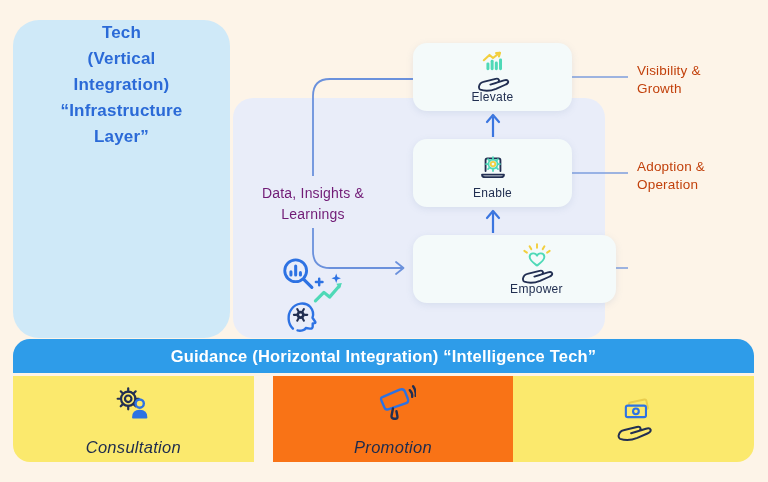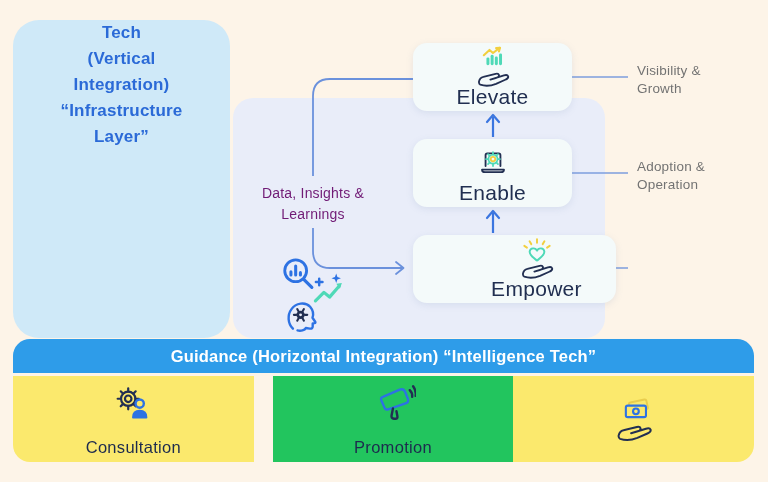--- a/index.html
+++ b/index.html
@@ -24,26 +24,26 @@
   
   .overlay { position:absolute; left:0; top:0; width:768px; height:482px; pointer-events:none; }
   
   .stage {
     position:absolute; left:413px; width:159px; height:68px;
     background:#f4fafa; border-radius:14px;
     box-shadow:0 2px 7px rgba(120,140,180,.16);
     display:flex; flex-direction:column; align-items:center; justify-content:center;
   }
   .stage svg { height:42px; width:42px; margin-top:1px; }
-  .stage-label { font-size:21px; font-weight:500; color:#212f51; margin-top:-3px; letter-spacing:.3px; }
+  .stage-label { font-size:12px; font-weight:500; color:#212f51; margin-top:-3px; letter-spacing:.3px; }
   #stage-elevate { top:43px; }
   #stage-enable  { top:139px; }
   #stage-empower { top:235px;padding-left:44px; }
   
-  .outcome { position:absolute; left:637px; font-size:13.5px; line-height:17.5px; font-weight:500; color:#737373; letter-spacing:.2px; }
+  .outcome { position:absolute; left:637px; font-size:13.5px; line-height:17.5px; font-weight:500; color:#c2410c; letter-spacing:.2px; }
   #outcome-elevate { top:62px; } #outcome-enable { top:158px; } #outcome-empower { top:252px; }
   
   .input-label {
     position:absolute; left:233px; top:183px; width:160px; text-align:center;
     font-size:14px; line-height:20.5px; font-weight:500; color:#701a75; letter-spacing:.2px;
   }
   
   .icon-abs { position:absolute; }
   #icon-magnifier { left:280px; top:256px; width:38px; height:38px; }
   #icon-trend     { left:312px; top:273px; width:38px; height:34px; }
@@ -53,23 +53,23 @@
     position:absolute; left:13px; top:339px; width:741px; height:123px;
     border-radius:17px; overflow:hidden; display:flex; flex-direction:column;
   }
   .guidance-bar {
     height:34px; background:#2e9ce9; color:#ffffff;
     display:flex; align-items:center; justify-content:center;
     font-weight:bold; font-size:16.5px; letter-spacing:.2px;
   }
   .bar-divider { height:3px; background:#fdf4e8; }
   .pillar-row { display:flex; flex:1; }
-  .pillar { flex:1; display:flex; flex-direction:column; align-items:center; justify-content:center; gap:10px; }
+  .pillar { flex:1; display:flex; flex-direction:column; align-items:center; justify-content:center; gap:10px;font-style:italic; }
   .pillar.bright { background:#fbe96d; }
-  .pillar.pale   { background:#22c55e;margin-left:19px; }
+  .pillar.pale   { background:#f97316;margin-left:19px; }
   .pillar svg { height:46px; width:46px; }
   .pillar-label { font-size:16.5px; font-weight:500; color:#1d2b4e; letter-spacing:.3px; }
 </style>
 </head>
 <body>
 
 <svg width="0" height="0" style="position:absolute">
   <defs>
     <path id="hand-shape" d="M8 39.6 Q7.6 42.4 9.5 43.2 Q18 46 27.5 42.2 L38 37.6 Q42 35.8 41.3 33.6 Q40.5 31.4 36.5 32.6 L21 37.4 L28 35.4 Q31.3 34.4 30.8 32.2 Q30.2 30 27 30.8 L13 34.2 Q9 35 8 39.6 Z" fill="none" stroke="#222f52" stroke-width="2.1" stroke-linejoin="round" stroke-linecap="round"></path>
   </defs>

